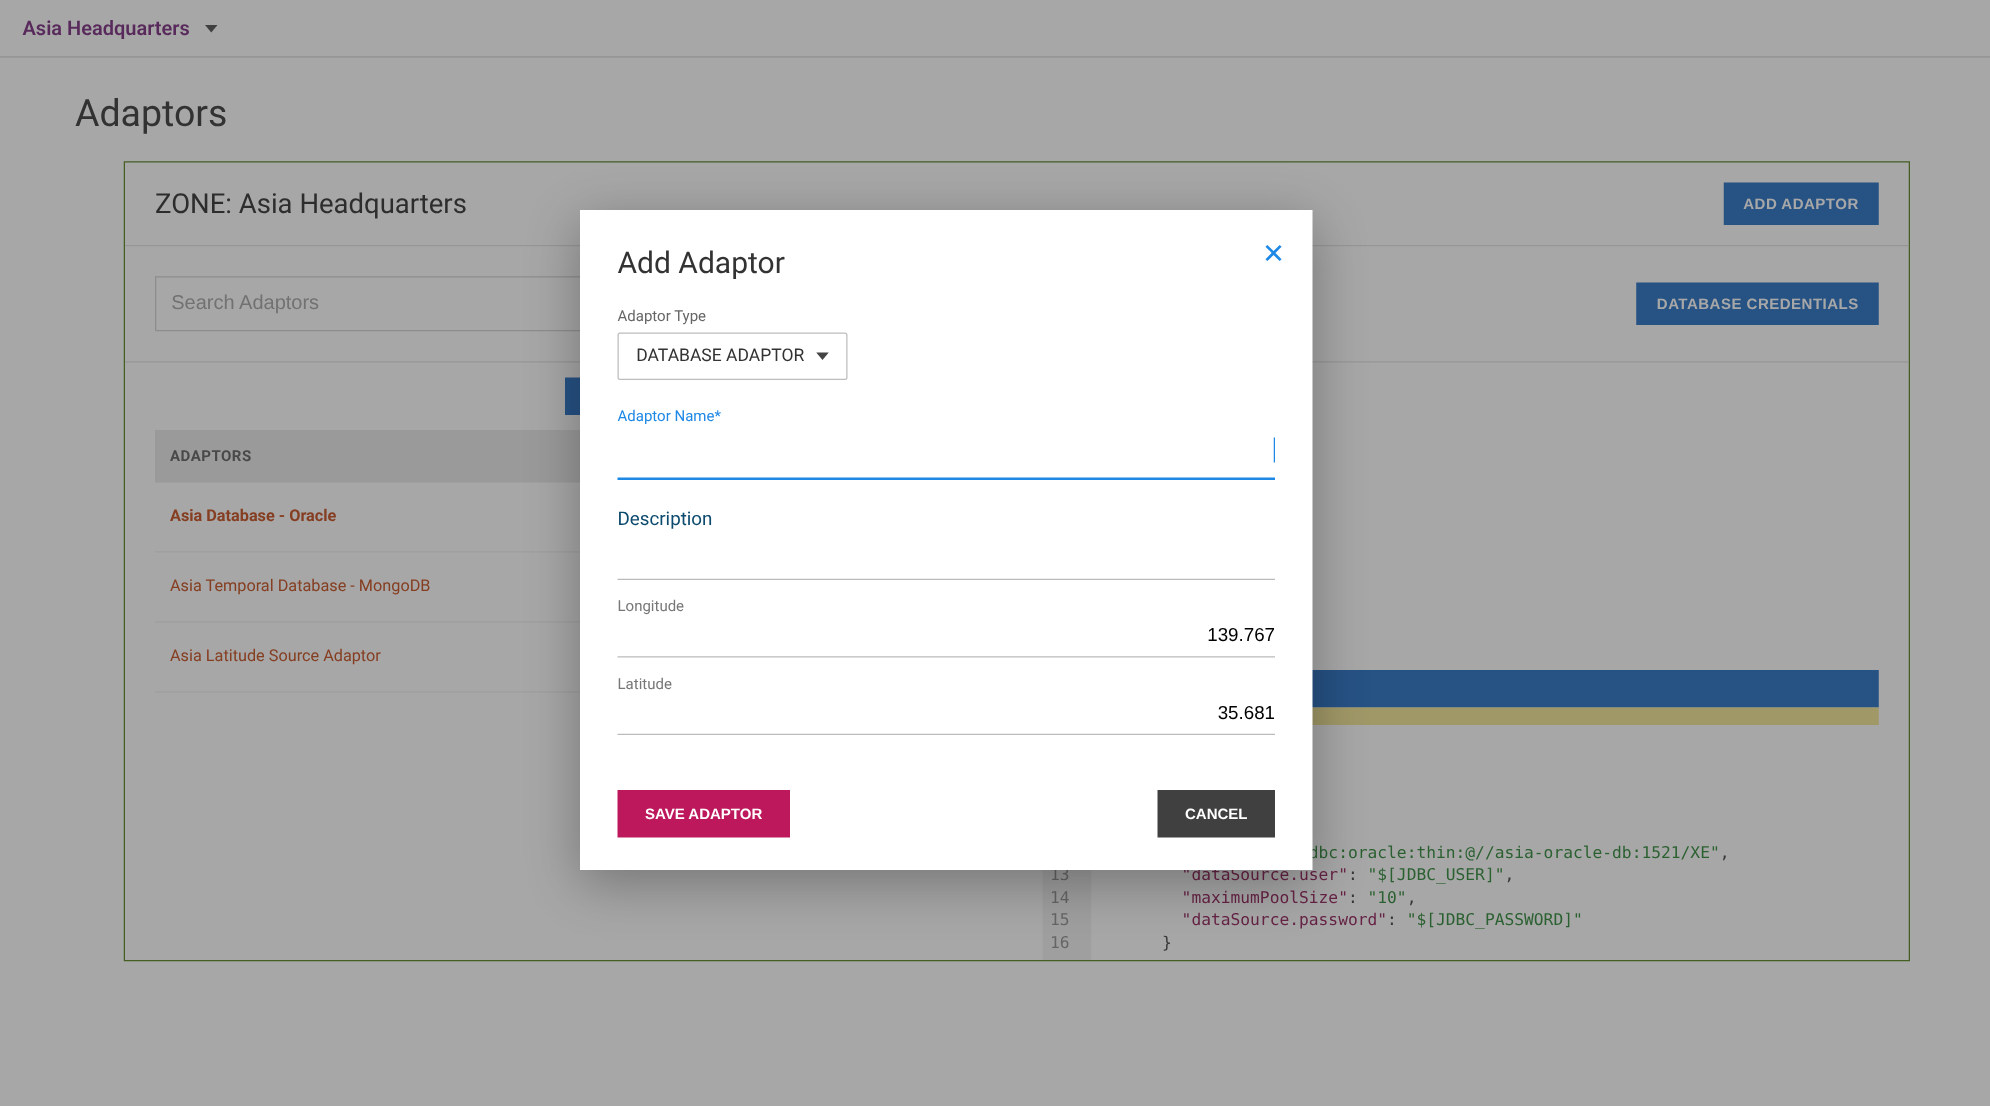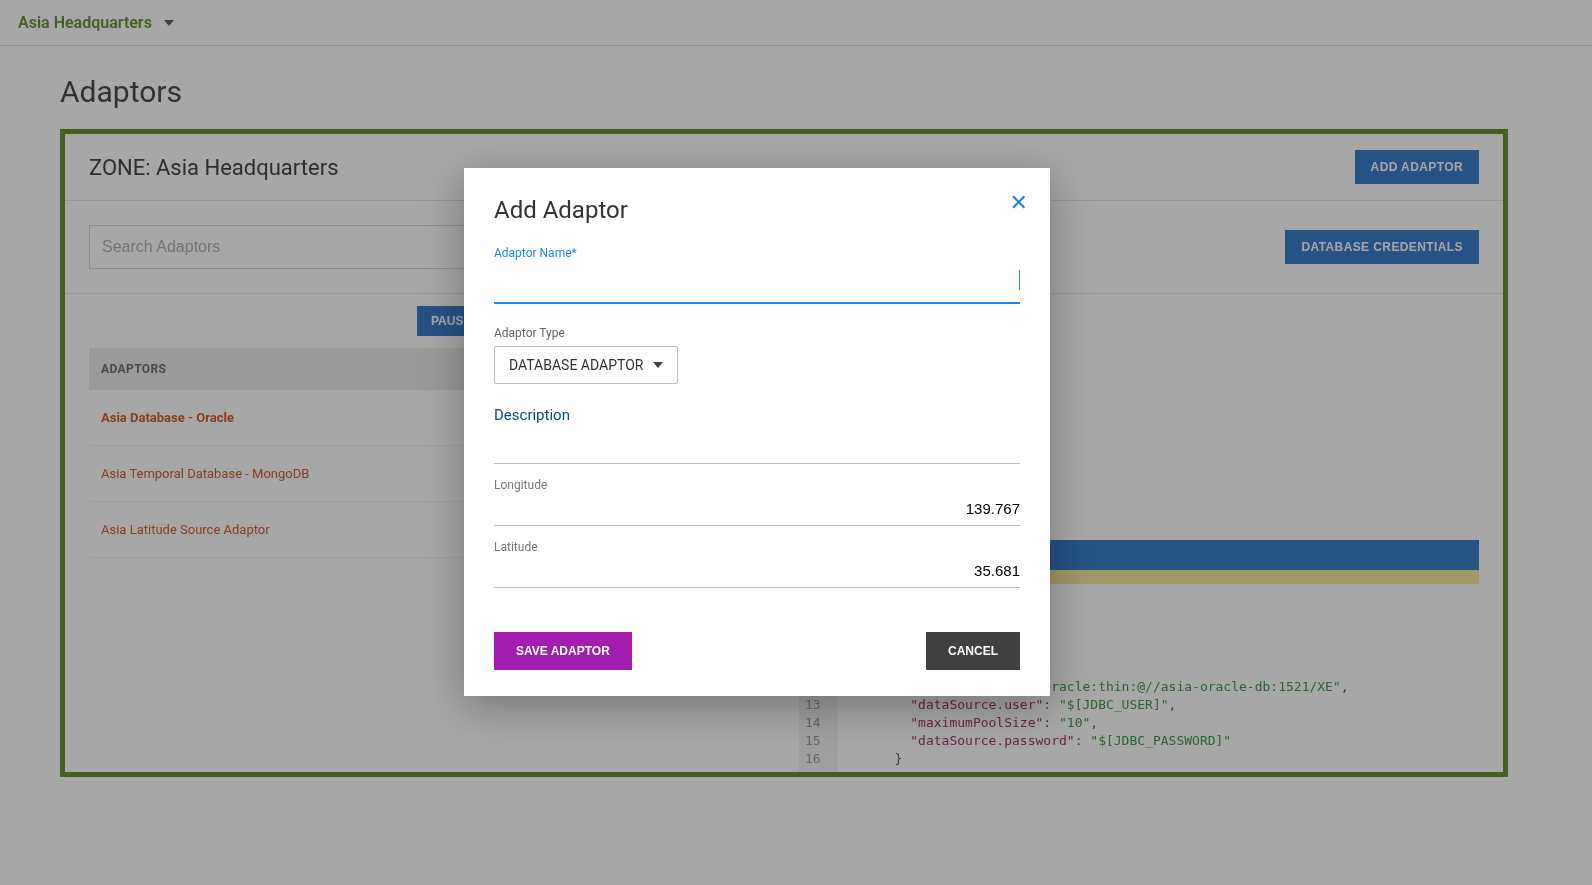--- a/index.html
+++ b/index.html
@@ -1,26 +1,26 @@
 <!DOCTYPE html>
 <html><head>
   <meta charset="utf-8">
   <style>
     * { box-sizing: border-box; margin: 0; padding: 0; }
     body { font-family: -apple-system, BlinkMacSystemFont, "Segoe UI", Roboto, Helvetica, Arial, sans-serif; background: #fff; color: #333; width: 1592px; height: 885px; overflow: hidden; position: relative; }
 
     
     .topbar { height: 46px; display: flex; align-items: center; padding: 0 18px; border-bottom: 1px solid #d6d6d6; }
-    .topbar .zone-select { font-size: 16px; color: #4d7c0f; font-weight: 600; display: flex; align-items: center; gap: 12px; cursor: pointer; }
+    .topbar .zone-select { font-size: 16px; color: #701a75; font-weight: 600; display: flex; align-items: center; gap: 12px; cursor: pointer; }
     .chev { width: 0; height: 0; border-left: 5px solid transparent; border-right: 5px solid transparent; border-top: 6px solid #444; display: inline-block; }
 
-    .main { padding: 28px 84px 0 60px; }
+    .main { padding: 28px 64px 0 60px; }
     .page-title { font-size: 30px; color: #2a2a2a; font-weight: 400; margin-bottom: 20px; }
 
-    .panel { border: 5px solid #4d7c0f; }
+    .panel { border: 1px solid #4d7c0f; margin-left: 39px; }
     .panel-header { display: flex; align-items: center; justify-content: space-between; padding: 16px 24px; border-bottom: 1px solid #e0e0e0; }
     .panel-header h2 { font-size: 22px; font-weight: 400; color: #222; }
     .btn-primary { background: #1565c0; color: #fff; border: none; padding: 10px 16px; font-size: 12px; font-weight: 700; letter-spacing: 0.4px; cursor: pointer; }
 
     .panel-body1 { padding: 24px; display: flex; align-items: center; justify-content: space-between; border-bottom: 1px solid #e0e0e0; }
     .search-input { flex: 0 0 880px; max-width: 880px; border: 1px solid #cfcfcf; height: 44px; padding: 0 12px; font-size: 16px; color: #333; }
     .search-input::placeholder { color: #9e9e9e; }
 
     .row-actions { padding: 12px 24px; text-align: left; display: flex; gap: 8px; }
     .row-actions .spacer { flex: 0 0 320px; }
@@ -69,21 +69,21 @@
     .multi-block .text-line { margin-bottom: 14px; }
 
     .launch-label { font-size: 15px; color: #555; margin-bottom: 12px; }
     .radio-row { display: flex; align-items: center; gap: 28px; }
     .radio-item { display: flex; align-items: center; gap: 10px; font-size: 14px; color: #444; cursor: pointer; }
     .radio-outer { width: 18px; height: 18px; border: 2px solid #888; border-radius: 50%; display: inline-block; position: relative; }
     .radio-outer.sel { border-color: #1e88e5; }
     .radio-fill { position: absolute; inset: -2px; background: #1e88e5; border-radius: 50%; }
 
     .modal-buttons { display: flex; justify-content: space-between; margin-top: 30px; }
-    .btn-save { background: #a21caf; color: #fff; border: none; padding: 12px 22px; font-size: 12px; font-weight: 700; cursor: pointer; }
+    .btn-save { background: #be185d; color: #fff; border: none; padding: 12px 22px; font-size: 12px; font-weight: 700; cursor: pointer; }
     .btn-cancel { background: #404040; color: #fff; border: none; padding: 12px 22px; font-size: 12px; font-weight: 700; cursor: pointer; }
   </style>
 </head>
 <body>
 
 <div class="topbar">
   <div class="zone-select">
     <span>Asia Headquarters</span>
     <span class="chev"></span>
   </div>
@@ -199,31 +199,31 @@
       </div>
     </div>
   </div>
 </div>
 
 <div class="scrim"></div>
 <div class="modal">
   <div class="modal-close">✕</div>
   <div class="modal-title">Add Adaptor</div>
 
-  <div class="field focused">
-    <div class="field-label req">Adaptor Name</div>
-    <div class="text-line"><span class="caret-ind"></span></div>
-  </div>
-
   <div class="field">
     <div class="field-label">Adaptor Type</div>
     <div class="select-box">
       <span>DATABASE ADAPTOR</span>
       <span class="chev"></span>
     </div>
+  </div>
+
+  <div class="field focused">
+    <div class="field-label req">Adaptor Name</div>
+    <div class="text-line"><span class="caret-ind"></span></div>
   </div>
 
   <div class="field multi-block" style="margin-bottom:10px">
     <div class="field-label" style="font-size:15px;color:#0c4a6e;margin-bottom:10px">Description</div>
     <input class="text-line" style="">
     <div class="sub-field-label">Longitude</div>
     <input class="text-line" value="139.767" style="">
     <div class="sub-field-label">Latitude</div>
     <input class="text-line" value="35.681" style="">
   </div>

